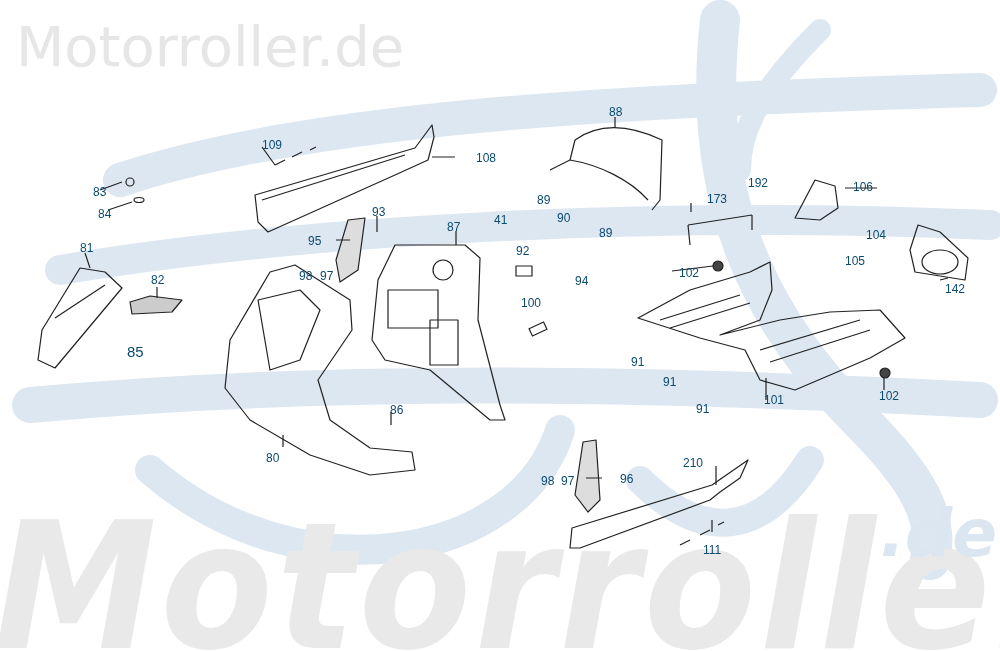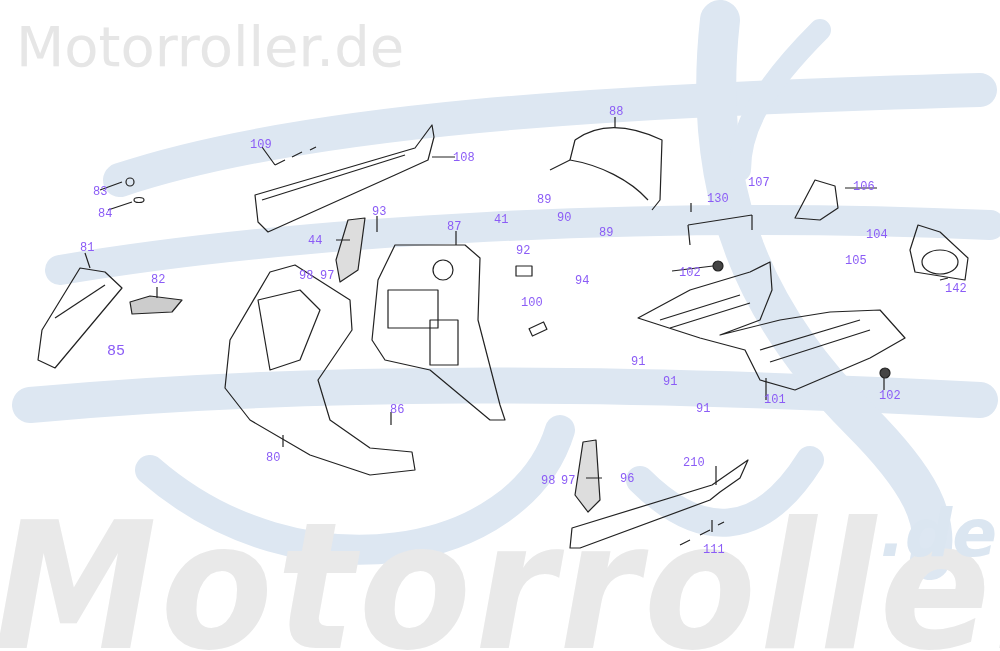--- a/index.html
+++ b/index.html
@@ -1,22 +1,22 @@
 <!DOCTYPE html>
 <html><head>
 <meta charset="utf-8">
 <style>
   html,body{margin:0;padding:0;background:#fff;}
   #stage{position:relative;width:1000px;height:651px;overflow:hidden;background:#fff;font-family:"DejaVu Serif","Liberation Serif",serif;}
   .wm-top{position:absolute;left:16px;top:14px;font-family:"DejaVu Sans","Liberation Sans",sans-serif;font-size:56px;color:#e6e6e6;letter-spacing:0px;}
   .wm-big{position:absolute;left:-6px;top:500px;font-family:"DejaVu Sans","Liberation Sans",sans-serif;font-weight:bold;font-style:italic;font-size:176px;color:#e9e9e9;letter-spacing:4px;line-height:1;transform:scaleX(0.93);transform-origin:left top;}
   .wm-de{position:absolute;left:880px;top:495px;font-family:"DejaVu Sans","Liberation Sans",sans-serif;font-weight:bold;font-style:italic;font-size:66px;color:#dbe6f1;}
   svg#art{position:absolute;left:0;top:0;}
-  .lbl{position:absolute;font-family:Liberation Mono, monospace;font-size:12px;color:#8b5cf6;line-height:1;white-space:nowrap;}
-  .lbl.big{font-size:15px;}
+  .lbl{position:absolute;font-family:Liberation Sans, sans-serif;font-size:12px;color:#0c4a6e;line-height:1;white-space:nowrap;}
+  .lbl.big{font-size:15px;margin-left:20px;}
 </style>
 </head>
 <body>
 
 <div id="stage">
 
   <div class="wm-top">Motorroller.de</div>
 
   <svg id="art" width="1000" height="651" viewBox="0 0 1000 651">
 
@@ -98,34 +98,34 @@
   <div class="lbl" style="left:609px;top:106px">88</div>
   <div class="lbl" style="left:537px;top:194px">89</div>
   <div class="lbl" style="left:599px;top:227px">89</div>
   <div class="lbl" style="left:557px;top:212px">90</div>
   <div class="lbl" style="left:631px;top:356px">91</div>
   <div class="lbl" style="left:663px;top:376px">91</div>
   <div class="lbl" style="left:696px;top:403px">91</div>
   <div class="lbl" style="left:516px;top:245px">92</div>
   <div class="lbl" style="left:372px;top:206px">93</div>
   <div class="lbl" style="left:575px;top:275px">94</div>
-  <div class="lbl" style="left:308px;top:235px">44</div>
+  <div class="lbl" style="left:308px;top:235px">95</div>
   <div class="lbl" style="left:620px;top:473px">96</div>
   <div class="lbl" style="left:320px;top:270px">97</div>
   <div class="lbl" style="left:561px;top:475px">97</div>
   <div class="lbl" style="left:299px;top:270px">98</div>
   <div class="lbl" style="left:541px;top:475px">98</div>
   <div class="lbl" style="left:494px;top:214px">41</div>
   <div class="lbl" style="left:521px;top:297px">100</div>
   <div class="lbl" style="left:764px;top:394px">101</div>
   <div class="lbl" style="left:679px;top:267px">102</div>
   <div class="lbl" style="left:879px;top:390px">102</div>
   <div class="lbl" style="left:945px;top:283px">142</div>
   <div class="lbl" style="left:866px;top:229px">104</div>
   <div class="lbl" style="left:845px;top:255px">105</div>
   <div class="lbl" style="left:853px;top:181px">106</div>
-  <div class="lbl" style="left:748px;top:177px">107</div>
-  <div class="lbl" style="left:453px;top:152px">108</div>
-  <div class="lbl" style="left:250px;top:139px">109</div>
+  <div class="lbl" style="left:748px;top:177px">192</div>
+  <div class="lbl" style="left:476px;top:152px">108</div>
+  <div class="lbl" style="left:262px;top:139px">109</div>
   <div class="lbl" style="left:683px;top:457px">210</div>
   <div class="lbl" style="left:703px;top:544px">111</div>
-  <div class="lbl" style="left:707px;top:193px">130</div>
+  <div class="lbl" style="left:707px;top:193px">173</div>
 </div>
 
 </body></html>

